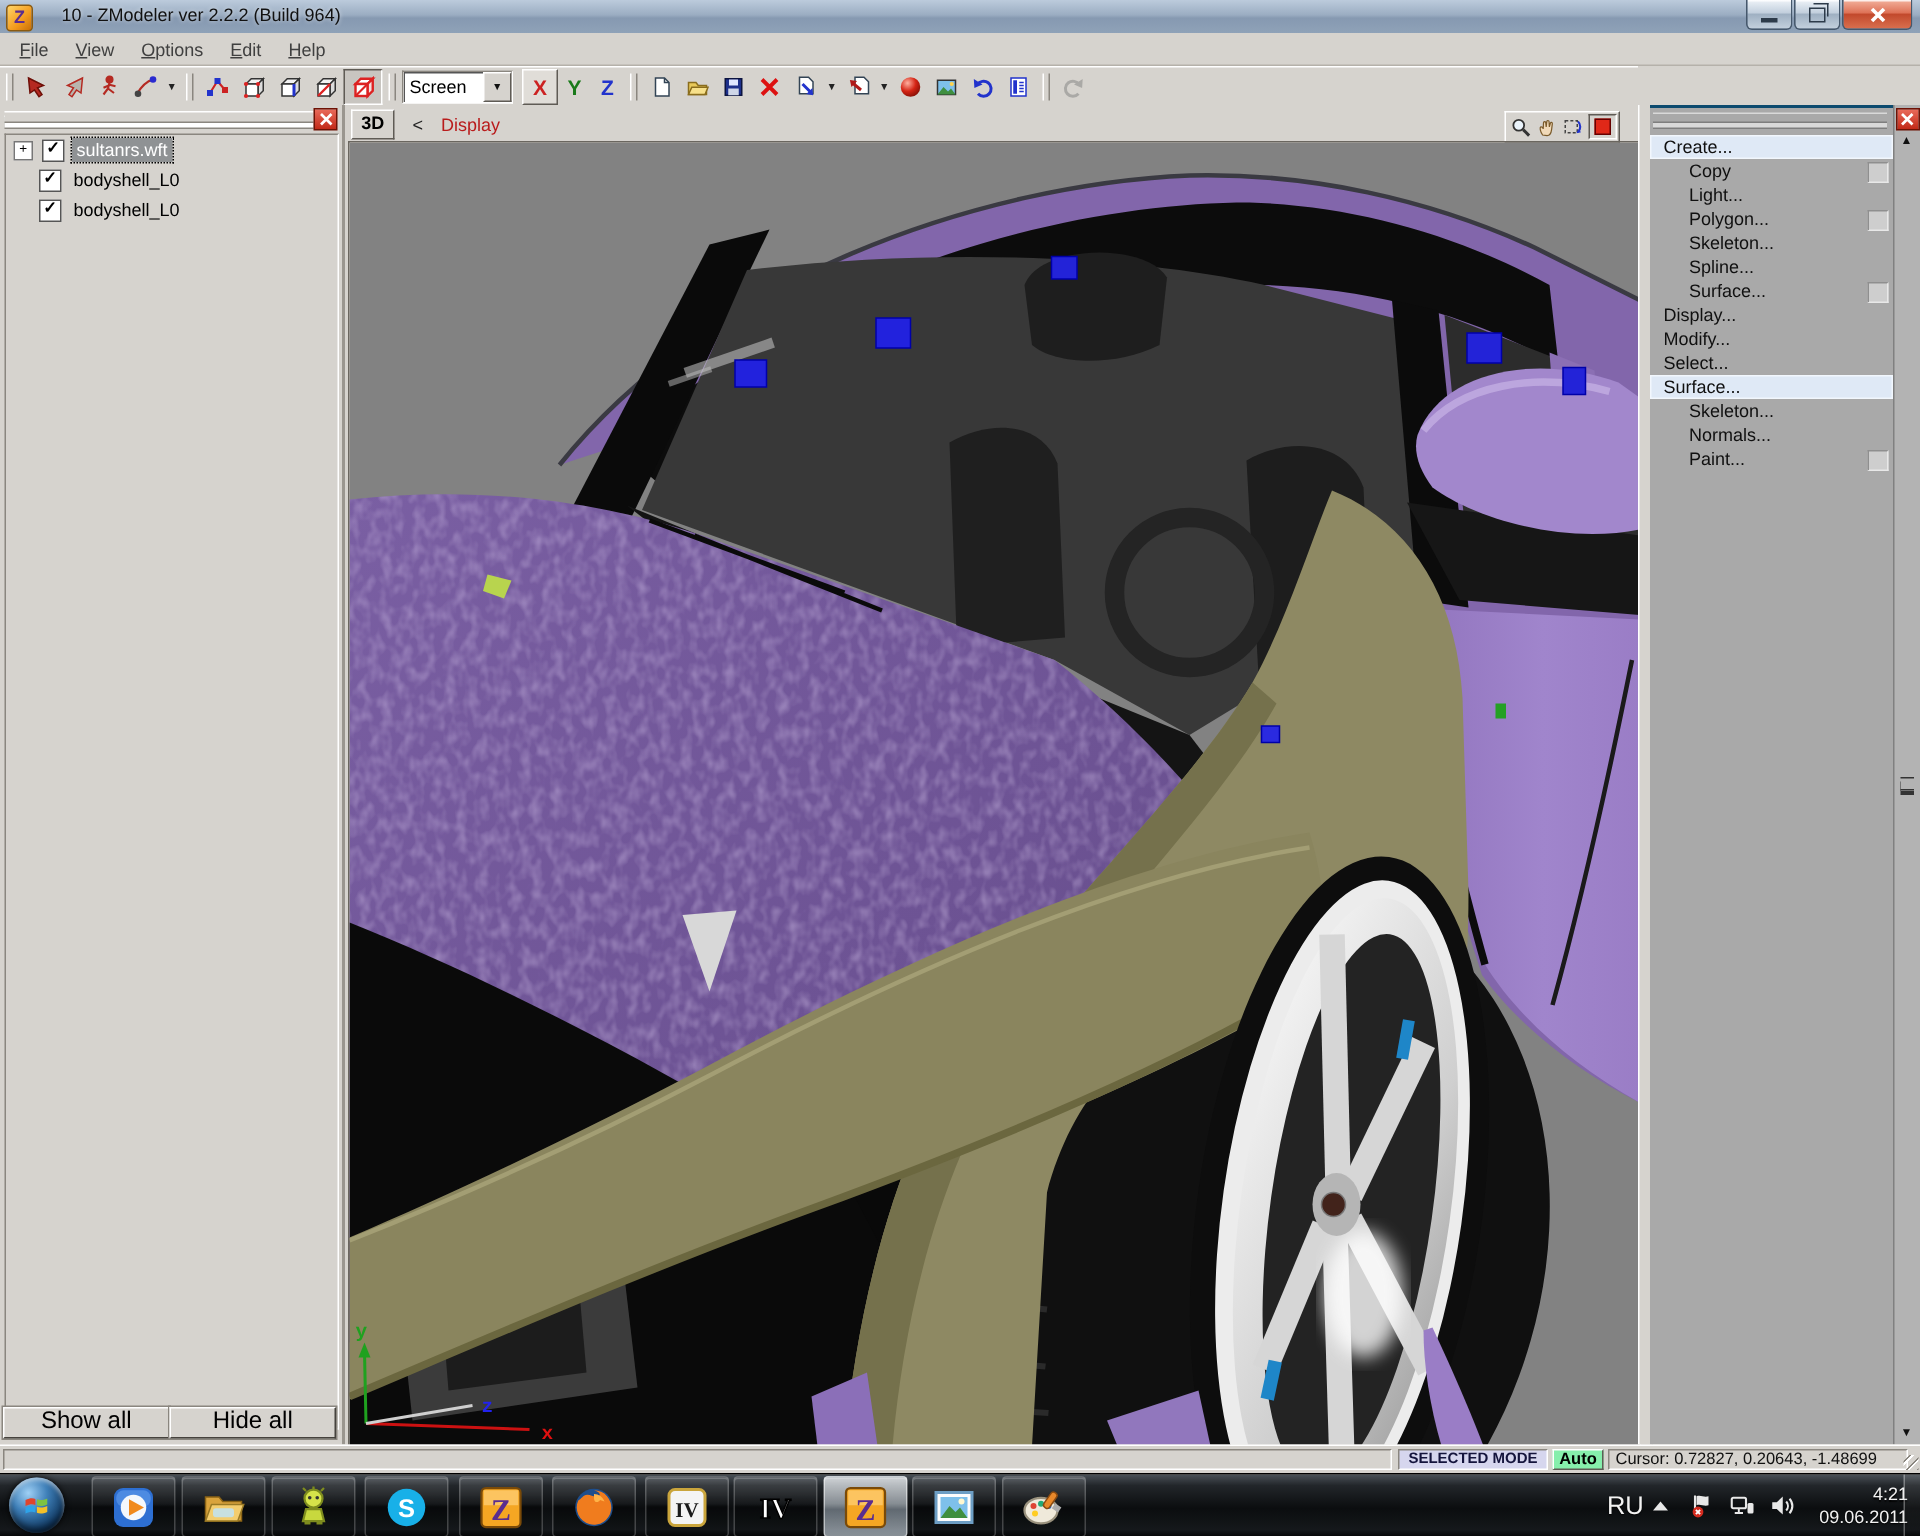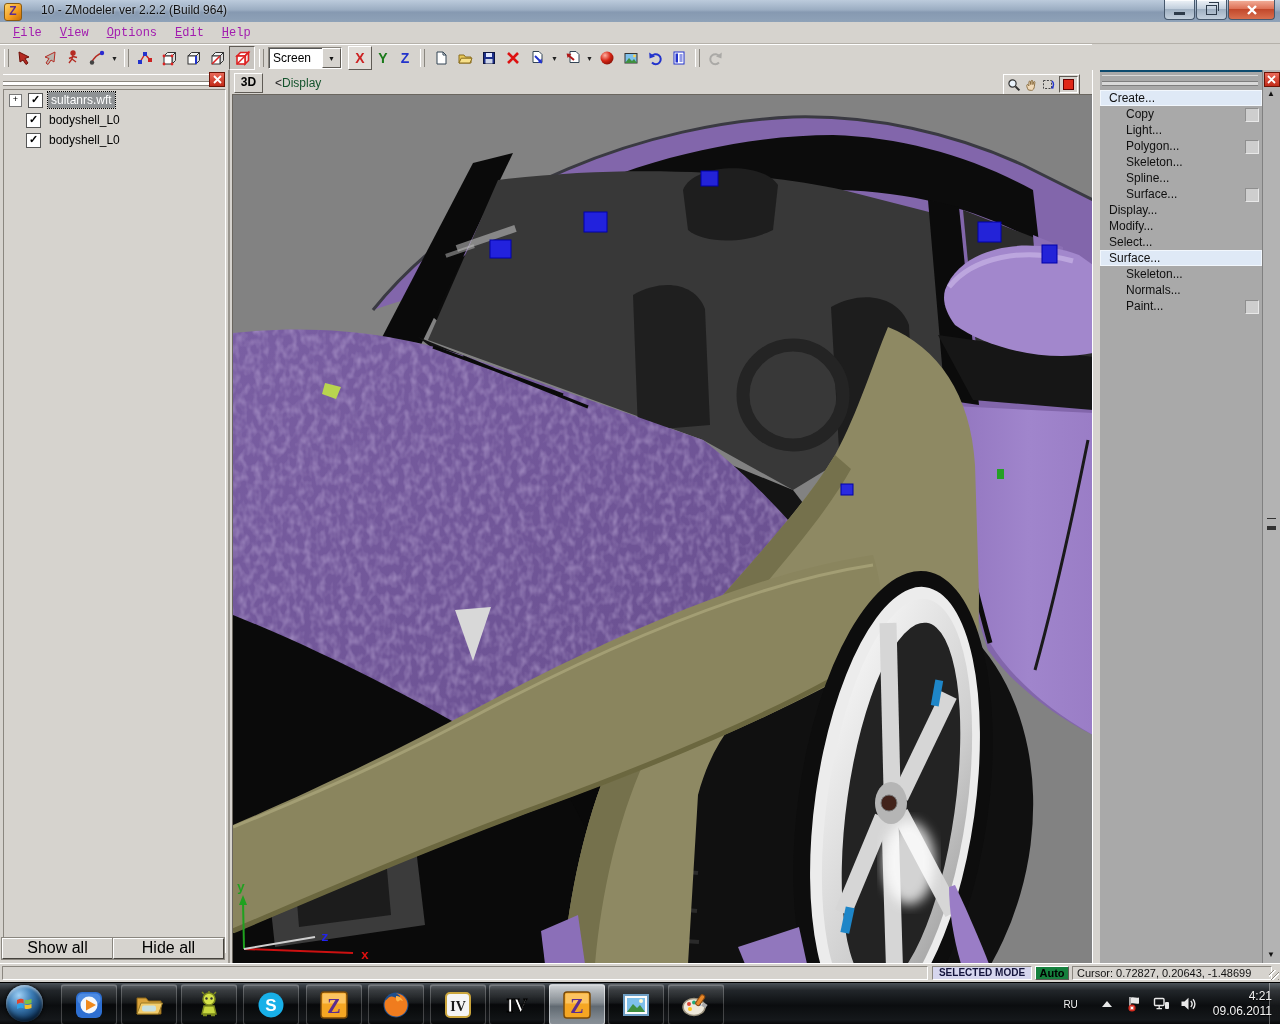--- a/index.html
+++ b/index.html
@@ -22,21 +22,21 @@
     border-radius:0 0 4px 4px;margin-left:1px;display:flex;align-items:center;justify-content:center;
     background:linear-gradient(#eef3f8,#c2cfdd 45%,#9fb0c2 50%,#c3d0dd);box-shadow:inset 0 1px 0 #ffffffcc;}
   .winbtn.close{width:45px;background:linear-gradient(#f3b19c,#de7257 45%,#c2492c 50%,#d96f4e);}
   .glyph-min{width:11px;height:3px;background:#2d3b4a;margin-top:7px;}
   .glyph-restore{width:9px;height:8px;border:1px solid #2d3b4a;position:relative;background:transparent;}
   .glyph-restore:before{content:"";position:absolute;left:2px;top:-4px;width:9px;height:8px;
     border:1px solid #2d3b4a;border-bottom:none;border-left:none;}
   
   .menubar{left:0;top:22px;width:1280px;height:22px;background:#d6d3ce;
     border-bottom:1px solid #b5b1aa;display:flex;align-items:center;padding-left:4px;box-sizing:border-box;}
-  .menu-item{display:inline-block;padding:2px 9px;font-size:12px;color:#a21caf;font-family:Liberation Mono, monospace;}
+  .menu-item{display:inline-block;padding:2px 9px;font-size:12px;color:#404040;}
   .menu-item::first-letter{text-decoration:underline;}
 
   
   .toolbar{left:0;top:44px;width:1092px;height:26px;background:#d6d3ce;
     border-top:1px solid #ffffff;border-bottom:1px solid #9a968f;
     display:flex;align-items:center;}
   .tgrip{width:3px;height:18px;border-left:1px solid #fff;border-right:1px solid #8a867f;margin:0 4px;}
   .tbtn{width:24px;height:22px;display:flex;align-items:center;justify-content:center;background:transparent;}
   .tbtn.sel{border:1px solid;border-color:#5f5b55 #fff #fff #5f5b55;background:#c8c5c0;}
   .tdd{width:11px;height:22px;display:flex;align-items:center;justify-content:center;font-size:7px;color:#222;}
@@ -67,21 +67,21 @@
   .lp-buttons{left:0;top:868px;width:226px;display:flex;justify-content:space-between;padding:0 2px;box-sizing:border-box;}
   .lpbtn{width:109px;height:19px;font-size:16px;text-align:center;line-height:17px;color:#000;
     border:1px solid;border-color:#fff #45423d #45423d #fff;background:#d6d3ce;box-shadow:0 0 0 1px #8a867f;}
 
   
   .viewport{left:230px;top:70px;width:862px;height:893px;background:#d6d3ce;}
   .vp-header{left:2px;top:2px;width:858px;height:21px;display:flex;align-items:center;}
   .vpbtn3d{width:27px;height:18px;border:1px solid;border-color:#fff #5f5b55 #5f5b55 #fff;background:#d6d3ce;
     font-weight:bold;font-size:12px;text-align:center;line-height:17px;margin-left:2px;}
   .vp-nav{font-size:12px;color:#222;margin-left:12px;}
-  .vp-name{font-size:12px;color:#14532d;margin-left:0;}
+  .vp-name{font-size:12px;color:#b91c1c;margin-left:12px;}
   .vp-tools{position:absolute;right:10px;top:2px;display:flex;align-items:center;border:1px solid;
     border-color:#fff #5f5b55 #5f5b55 #fff;padding:1px;background:#d6d3ce;}
   .vtbtn{width:17px;height:15px;display:flex;align-items:center;justify-content:center;}
   .vtbtn.red{border:1px solid;border-color:#5f5b55 #fff #fff #5f5b55;margin-left:3px;}
   .vtbtn.red .sq{width:9px;height:9px;background:#e02818;border:1px solid #600;}
   .vp-canvas{left:2px;top:24px;width:860px;height:869px;border:1px solid;border-color:#6a665f #fff #fff #6a665f;box-sizing:content-box;}
 
   
   .rdivider{left:1092px;top:70px;width:8px;height:893px;background:#d6d3ce;border-left:1px solid #fff;border-right:1px solid #8a867f;}
   .rightpanel{left:1100px;top:70px;width:162px;height:893px;background:#a9a9a9;border-top:2px solid #0c4a6e;box-sizing:border-box;}
@@ -96,41 +96,41 @@
   .rscroll{left:1262px;top:70px;width:18px;height:893px;background:#b3b3b3;border-left:1px solid #808080;box-sizing:border-box;}
   .rs-arrow{width:16px;text-align:center;font-size:8px;color:#111;}
   .rs-grip{left:4px;top:448px;width:9px;height:7px;
     border-top:1px solid #333;border-bottom:1px solid #333;box-shadow:0 3px 0 #333;}
 
   
   .statusbar{left:0;top:963px;width:1280px;height:19px;background:#d6d3ce;border-top:1px solid #fff;box-sizing:border-box;}
   .sb-field{top:2px;height:14px;border:1px solid;border-color:#8a867f #fff #fff #8a867f;box-sizing:border-box;}
   .sb-mode{left:932px;width:100px;background:#d6d6ee;font-weight:bold;font-size:10px;color:#14143c;
     text-align:center;line-height:12px;}
-  .sb-auto{left:1035px;width:34px;background:#15803d;border-color:#fff #5f5b55 #5f5b55 #fff;
+  .sb-auto{left:1035px;width:34px;background:#86efac;border-color:#fff #5f5b55 #5f5b55 #fff;
     font-weight:bold;font-size:11px;color:#000;text-align:center;line-height:12px;}
   .sb-cursor{left:1072px;width:200px;background:#d6d3ce;font-size:11px;color:#111;line-height:12px;padding-left:4px;}
   .sb-grip{right:1px;bottom:2px;width:10px;height:10px;
     background:repeating-linear-gradient(135deg,transparent 0 3px,#8a867f 3px 4px,#fff 4px 5px);}
 
   
   .taskbar{left:0;top:982px;width:1280px;height:42px;
     background:linear-gradient(#4a5158,#22262a 18%,#0b0d0f 55%,#15181b 90%,#070809);
     border-top:1px solid #000;box-sizing:border-box;}
   .orb{left:6px;top:2px;width:37px;height:37px;border-radius:50%;
     background:radial-gradient(circle at 35% 28%,#9fd0f5 0%,#3e7fb8 35%,#123a63 70%,#061320 100%);
     box-shadow:inset 0 2px 3px #ffffff88, inset 0 -3px 5px #00000088, 0 0 4px #000;
     display:flex;align-items:center;justify-content:center;}
   .taskbtn{top:1px;width:54px;height:39px;border:1px solid #ffffff38;border-radius:3px;
     background:linear-gradient(#ffffff24,#ffffff08 45%,#00000042 50%,#00000020);
     box-shadow:inset 0 1px 0 #ffffff30;display:flex;align-items:center;justify-content:center;}
   .taskbtn.active{background:linear-gradient(#f2f5f8cc,#c3ccd4a8 45%,#8d99a4a8 55%,#b9c3ccb8);
     border-color:#ffffff80;}
   .tray{right:8px;top:0;height:42px;display:flex;align-items:center;color:#f2f2f2;}
-  .tray-lang{font-size:10px;margin-right:24px;text-shadow:0 1px 1px #000;}
+  .tray-lang{font-size:17px;margin-right:6px;text-shadow:0 1px 1px #000;}
   .tray-chev{width:0;height:0;border-left:5px solid transparent;border-right:5px solid transparent;
     border-bottom:6px solid #e8e8e8;margin-right:14px;}
   .trayicon{margin-right:10px;display:flex;align-items:center;}
   .tray-clock{text-align:right;font-size:12px;line-height:15px;margin-left:6px;text-shadow:0 1px 1px #000;}
   .showdesk{right:0;top:0;width:10px;height:42px;border-left:1px solid #ffffff55;
     background:linear-gradient(#ffffff18,#00000030);}
 </style>
 </head>
 <body>
 

